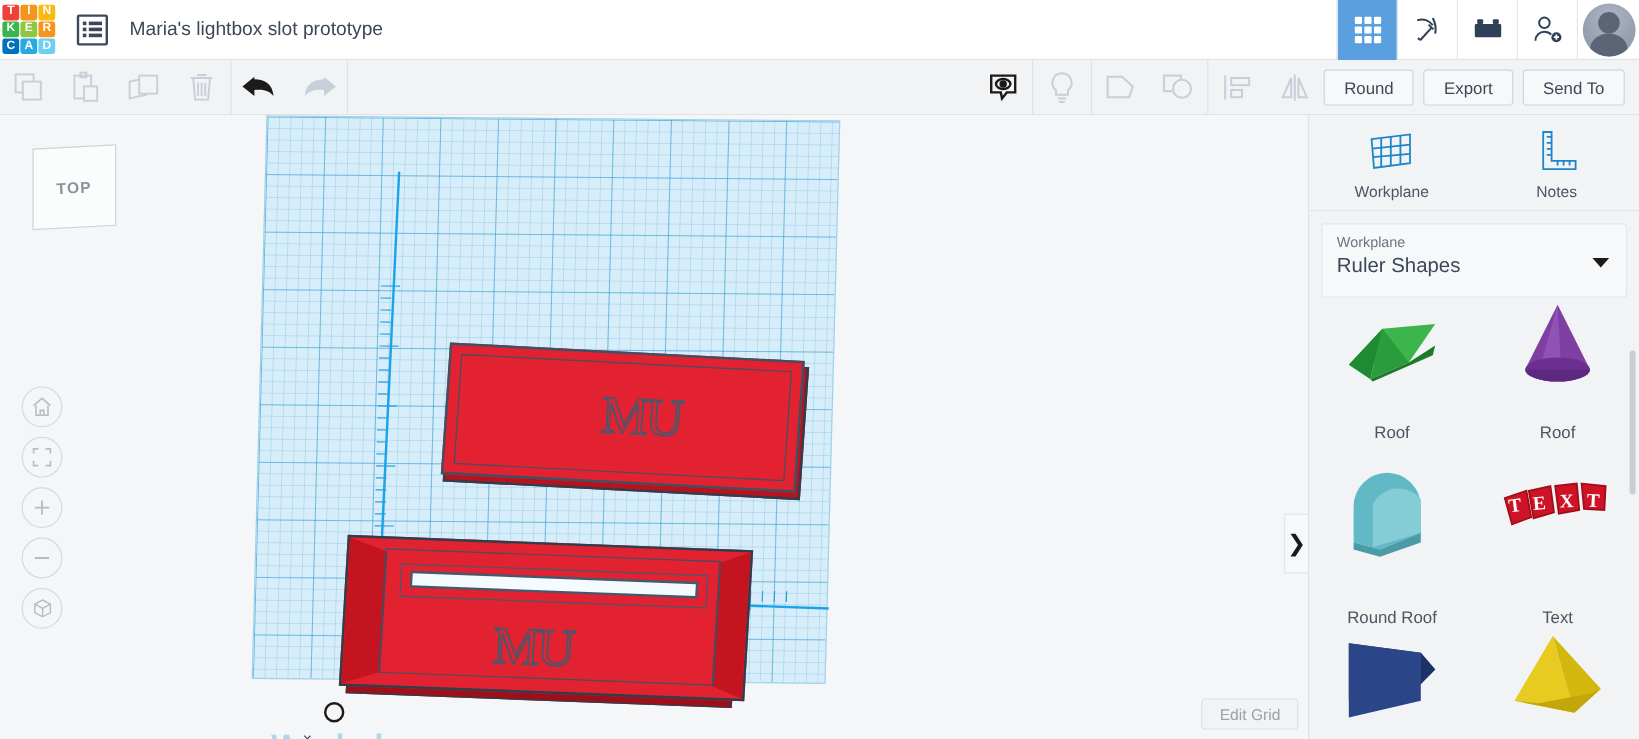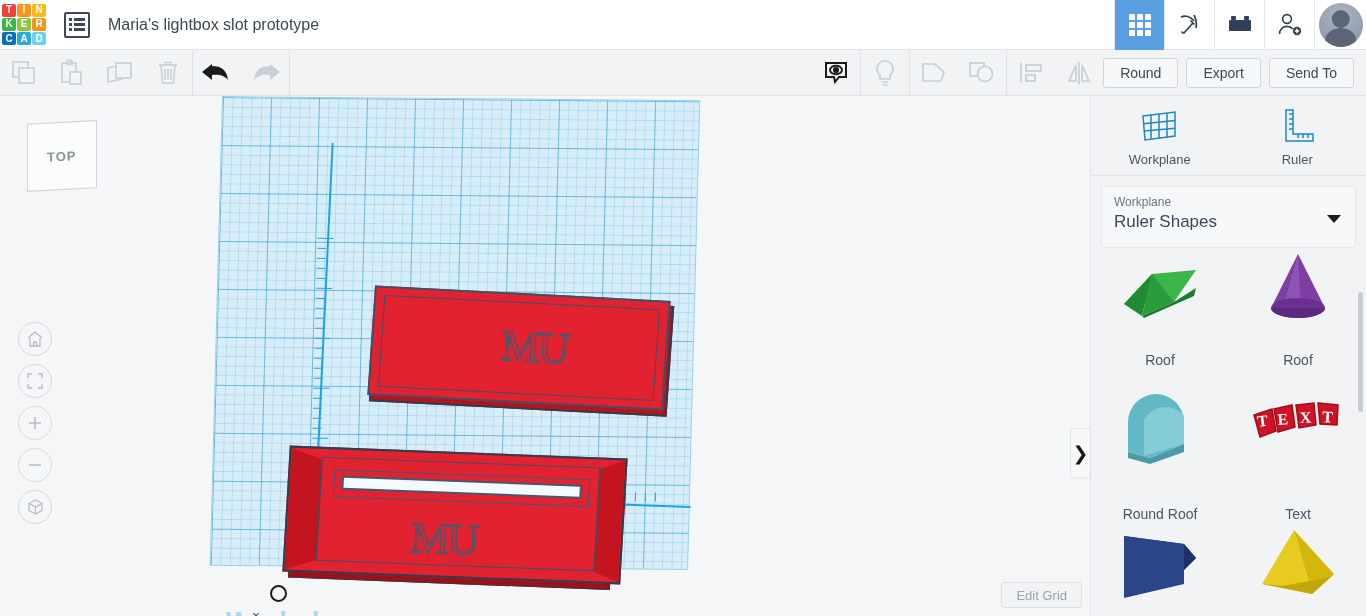--- a/index.html
+++ b/index.html
@@ -585,21 +585,21 @@
           <path d="M4.6 17.8 36 14.5M5 25 36 22.2"></path>
         </svg>
         <span class="ptool-label">Workplane</span>
       </div>
       <div class="ptool">
         <svg width="40" height="40" viewBox="0 0 40 40" fill="none" stroke="#1b87c9" stroke-width="1.5">
           <path d="M9 4h7v24h20v7H9z"></path>
           <path d="M16 8h-4M16 13h-4M16 18h-4M16 23h-4"></path>
           <path d="M21 28v4M26 28v4M31 28v4"></path>
         </svg>
-        <span class="ptool-label">Ruler</span>
+        <span class="ptool-label">Notes</span>
       </div>
     </div>
 
     <div class="dropdown">
       <div class="dd-sub">Workplane</div>
       <div class="dd-main">Ruler Shapes</div>
       <span class="dd-caret"></span>
     </div>
 
     <div class="shapes">

